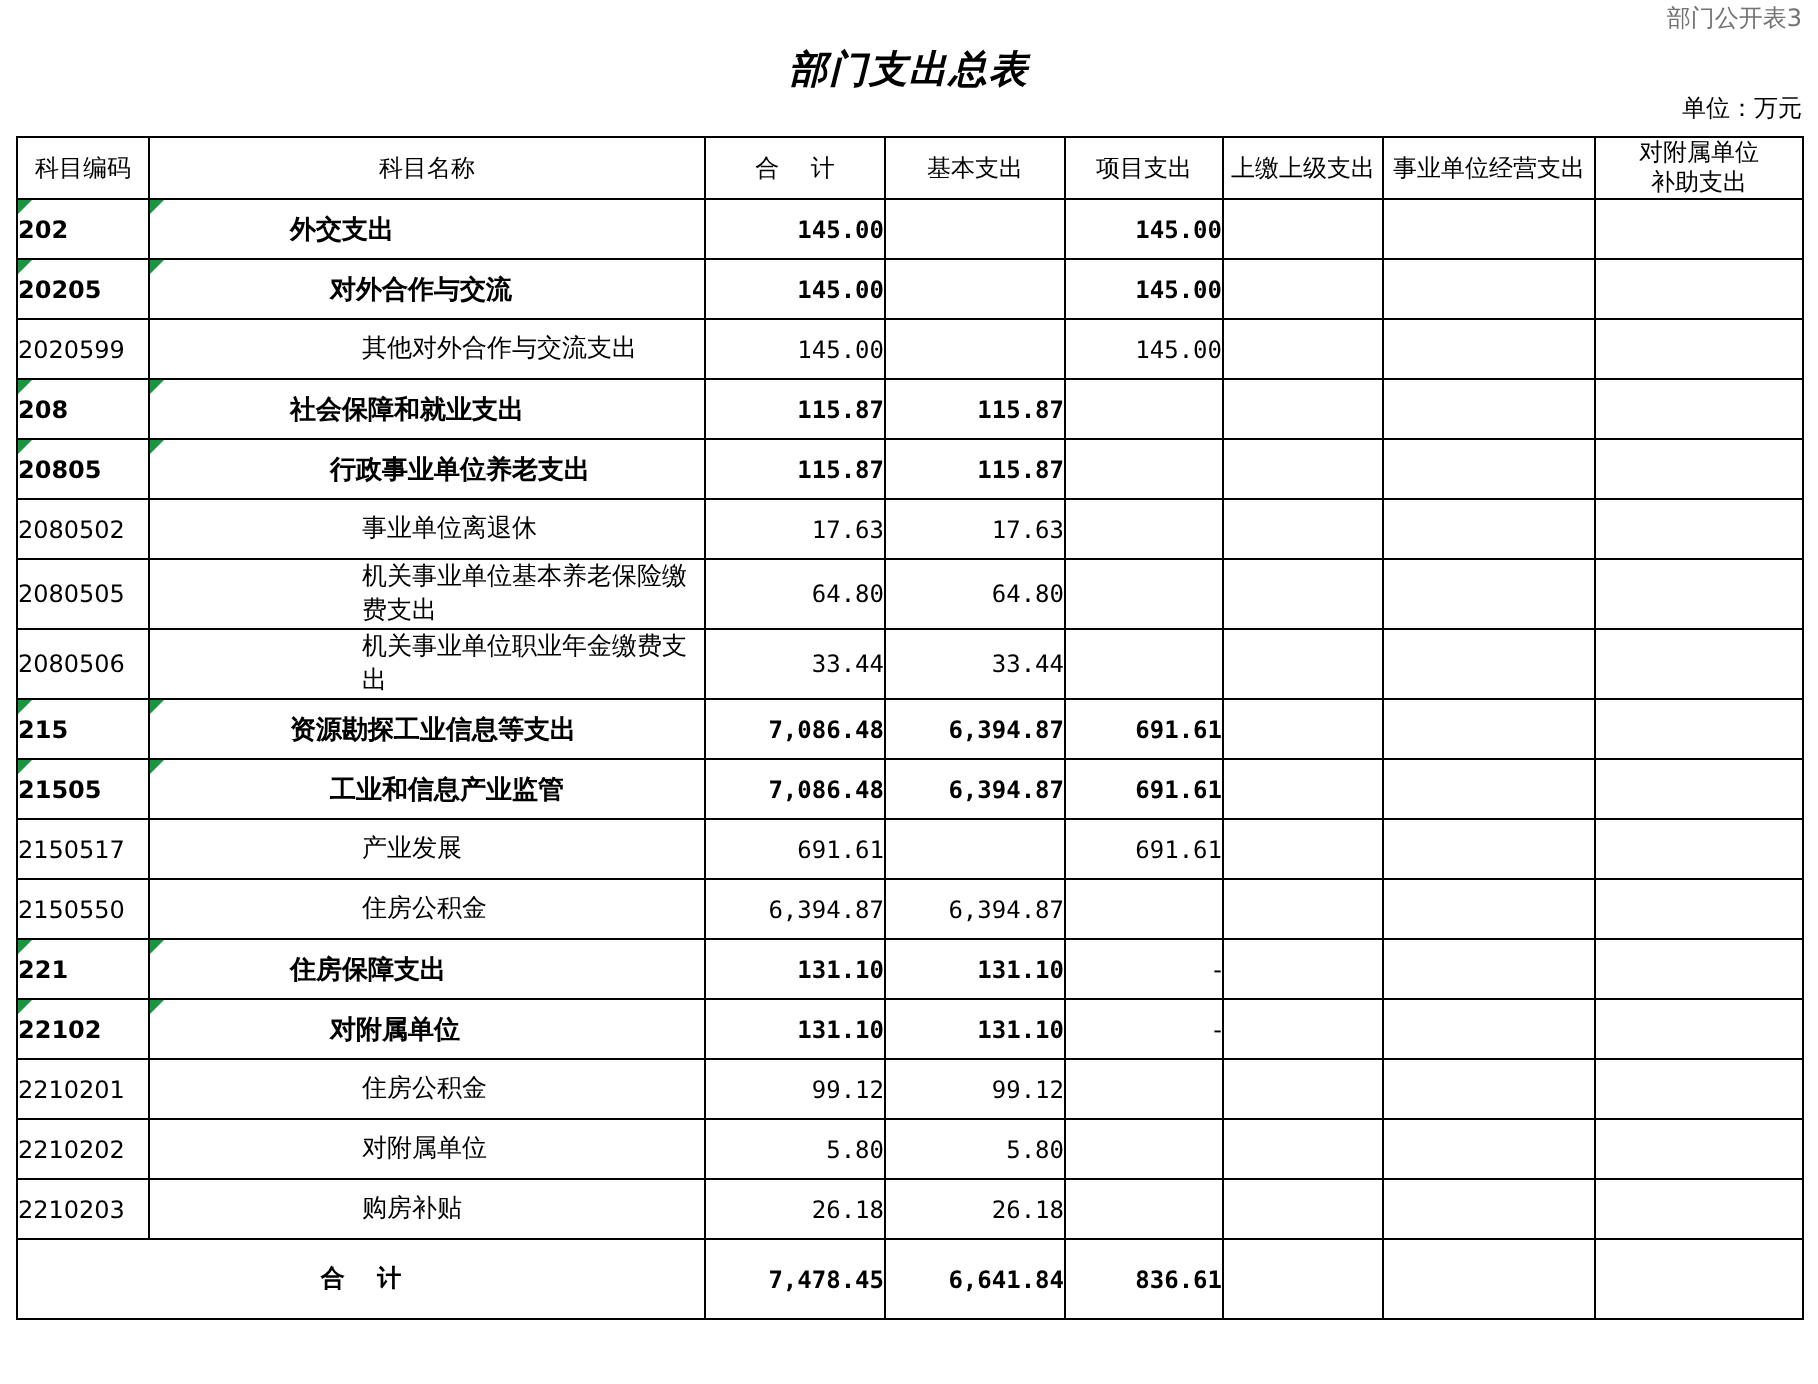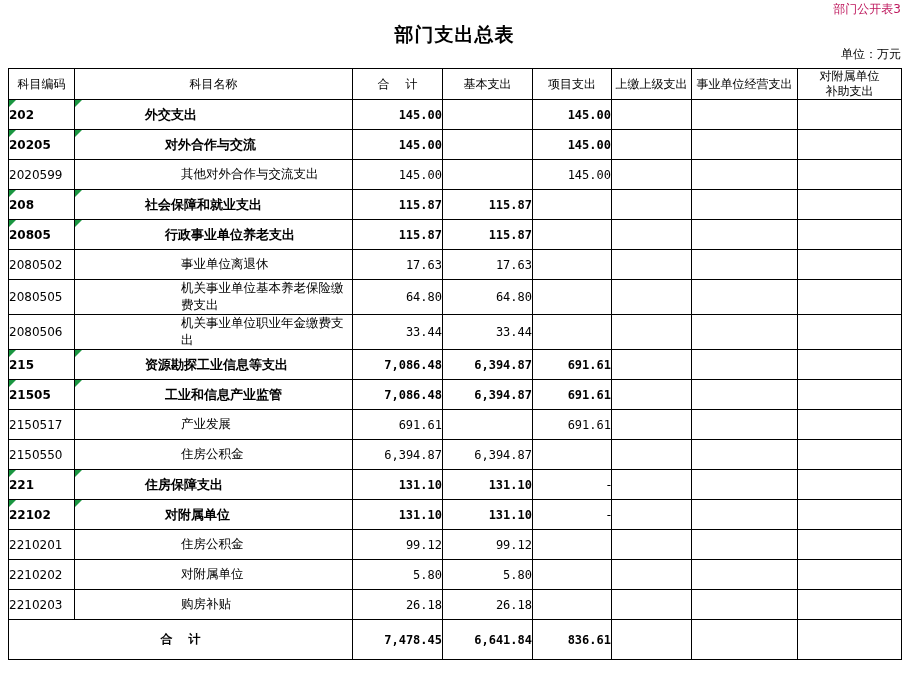--- a/index.html
+++ b/index.html
@@ -20,31 +20,32 @@
     width: 909px;
     height: 692px;
     box-sizing: border-box;
   }
   .corner-note {
     position: absolute;
     top: 2px;
     right: 8px;
     font-size: 12px;
     line-height: 14px;
-    color: #be185d;
+    color: #737373;
   }
   .doc-title {
     position: absolute;
     top: 22px;
     left: 0;
     width: 909px;
     text-align: center;
     font-size: 19px;
     font-weight: bold;
     letter-spacing: 1px;
+    font-style: italic;
   }
   .unit-note {
     position: absolute;
     top: 46px;
     right: 8px;
     font-size: 12px;
     text-align: right;
   }
   table.main {
     position: absolute;

